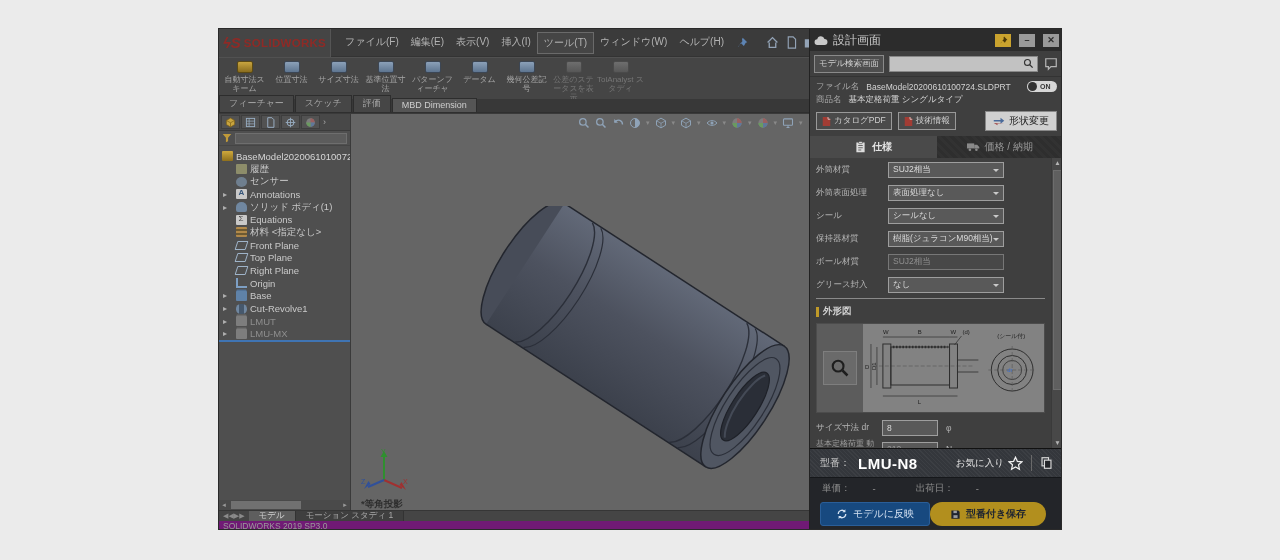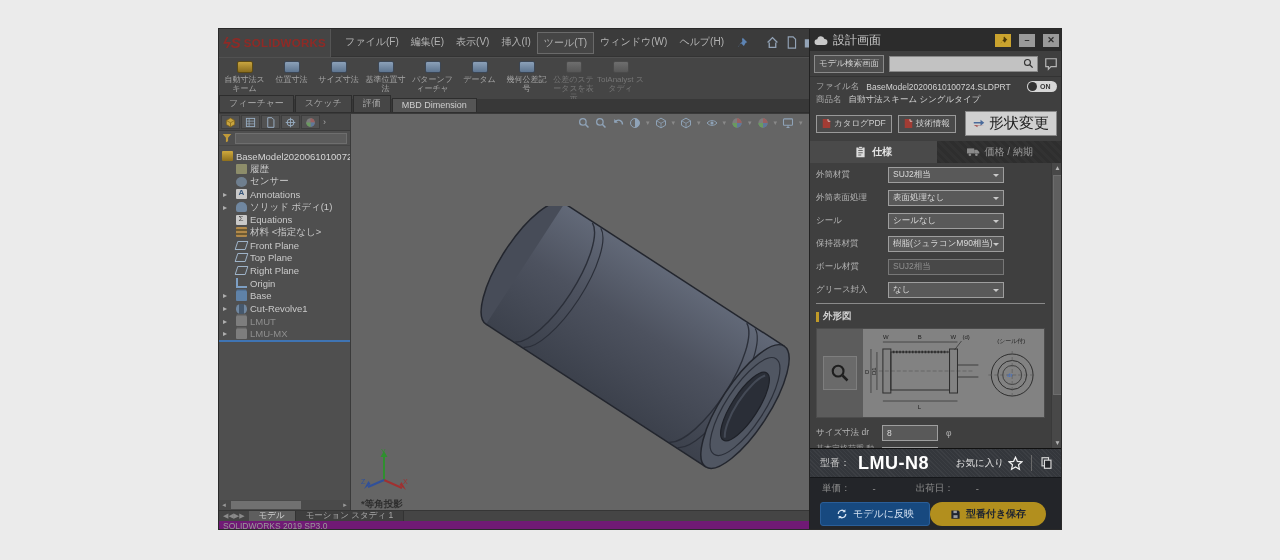--- a/index.html
+++ b/index.html
@@ -116,21 +116,21 @@
   .meta-row{display:flex;align-items:center;font-size:8.5px;color:#ababab;height:13px;}
   .meta-val{color:#d3d3d3;margin-left:7px;}
   .toggle{margin-left:auto;width:30px;height:11px;border-radius:6px;background:#d6d6d6;
     display:flex;align-items:center;padding:1px;}
   .toggle .knob{width:9px;height:9px;border-radius:50%;background:#333;}
   .toggle .tlabel{font-size:7px;font-weight:bold;color:#333;margin-left:3px;}
   .rp-btnrow{display:flex;align-items:center;padding:3px 6px 5px;gap:6px;flex:none;}
   .pdf-btn{display:flex;align-items:center;gap:3px;font-size:8.5px;color:#cfcfcf;background:#4a4a4a;
     border:1px solid #999;padding:2px 5px;}
   .pdf-btn svg{width:9px;height:11px;color:#a23c34;}
-  .shape-btn{margin-left:auto;display:flex;align-items:center;gap:4px;font-size:15px;color:#222;
+  .shape-btn{margin-left:auto;display:flex;align-items:center;gap:4px;font-size:10px;color:#222;
     background:#d0d0d0;border:1px solid #888;padding:2px 7px;}
   .shape-btn svg{width:12px;height:9px;}
   .rp-tabs{height:22px;display:flex;flex:none;}
   .rtab{flex:1;display:flex;align-items:center;justify-content:center;gap:5px;font-size:10px;}
   .rtab.spec{background:#4a4a4a;color:#e3e3e3;font-weight:bold;}
   .rtab.price{background:repeating-linear-gradient(45deg,#2e2e2e 0 3px,#323232 3px 6px);color:#9a9a9a;}
   .rtab svg{width:13px;height:12px;}
 
   .rp-form{flex:1;position:relative;overflow:hidden;background:#3f3f3f;}
   .form-inner{position:absolute;left:0;top:0;right:12px;}
@@ -161,21 +161,21 @@
   .vs-arrow{height:10px;font-size:6.5px;color:#b5b5b5;text-align:center;line-height:10px;}
   .vs-thumb{position:absolute;left:1px;right:1px;top:12px;height:220px;background:#5f5f5f;border:1px solid #6d6d6d;}
   .vs-down{position:absolute;bottom:0;width:100%;}
 
   
   .rp-footer{flex:none;height:83px;background:#232529;}
   .model-bar{height:30px;display:flex;align-items:center;padding:0 10px;
     background:#34373c;background-image:repeating-linear-gradient(45deg,rgba(255,255,255,.04) 0 1px,transparent 1px 3px);
     border-top:1px solid #111;border-bottom:1px solid #16181b;}
   .mb-label{font-size:10px;color:#c8c8c8;}
-  .mb-number{font-size:18px;font-weight:bold;color:#fff;margin-left:8px;letter-spacing:.5px;}
+  .mb-number{font-size:15px;font-weight:bold;color:#fff;margin-left:8px;letter-spacing:.5px;}
   .fav{margin-left:auto;display:flex;align-items:center;gap:4px;font-size:9.5px;color:#e0e0e0;}
   .fav svg{width:15px;height:15px;color:#f0f0f0;}
   .mb-sep{width:1px;height:16px;background:#6a6a6a;margin:0 8px;}
   .copy-ic{width:13px;height:14px;color:#dcdcdc;}
   .price-row{height:20px;display:flex;align-items:center;padding:0 12px;font-size:9.5px;color:#8f8f8f;}
   .price-val{margin-left:22px;color:#9a9a9a;}
   .ship-label{margin-left:40px;}
   .btns-row{display:flex;align-items:flex-end;padding:4px 10px;}
   .apply-btn{width:110px;height:24px;background:#17497f;border:1px solid #2a5e98;border-radius:3px;
     color:#d5e2f2;font-size:10px;display:flex;align-items:center;justify-content:center;gap:5px;}
@@ -720,21 +720,21 @@
       <div class="meta-row">
         <span>ファイル名</span>
         <span class="meta-val">BaseModel20200610100724.SLDPRT</span>
         <span class="toggle">
           <span class="knob"></span>
           <span class="tlabel">ON</span>
         </span>
       </div>
       <div class="meta-row">
         <span>商品名</span>
-        <span class="meta-val">自動寸法スキーム  シングルタイプ</span>
+        <span class="meta-val">基本定格荷重  シングルタイプ</span>
       </div>
     </div>
 
     <div class="rp-btnrow">
       <span class="pdf-btn">
         <svg>
             <use href="#pdf"></use>
           </svg>
         <span>カタログPDF</span>
       </span>

